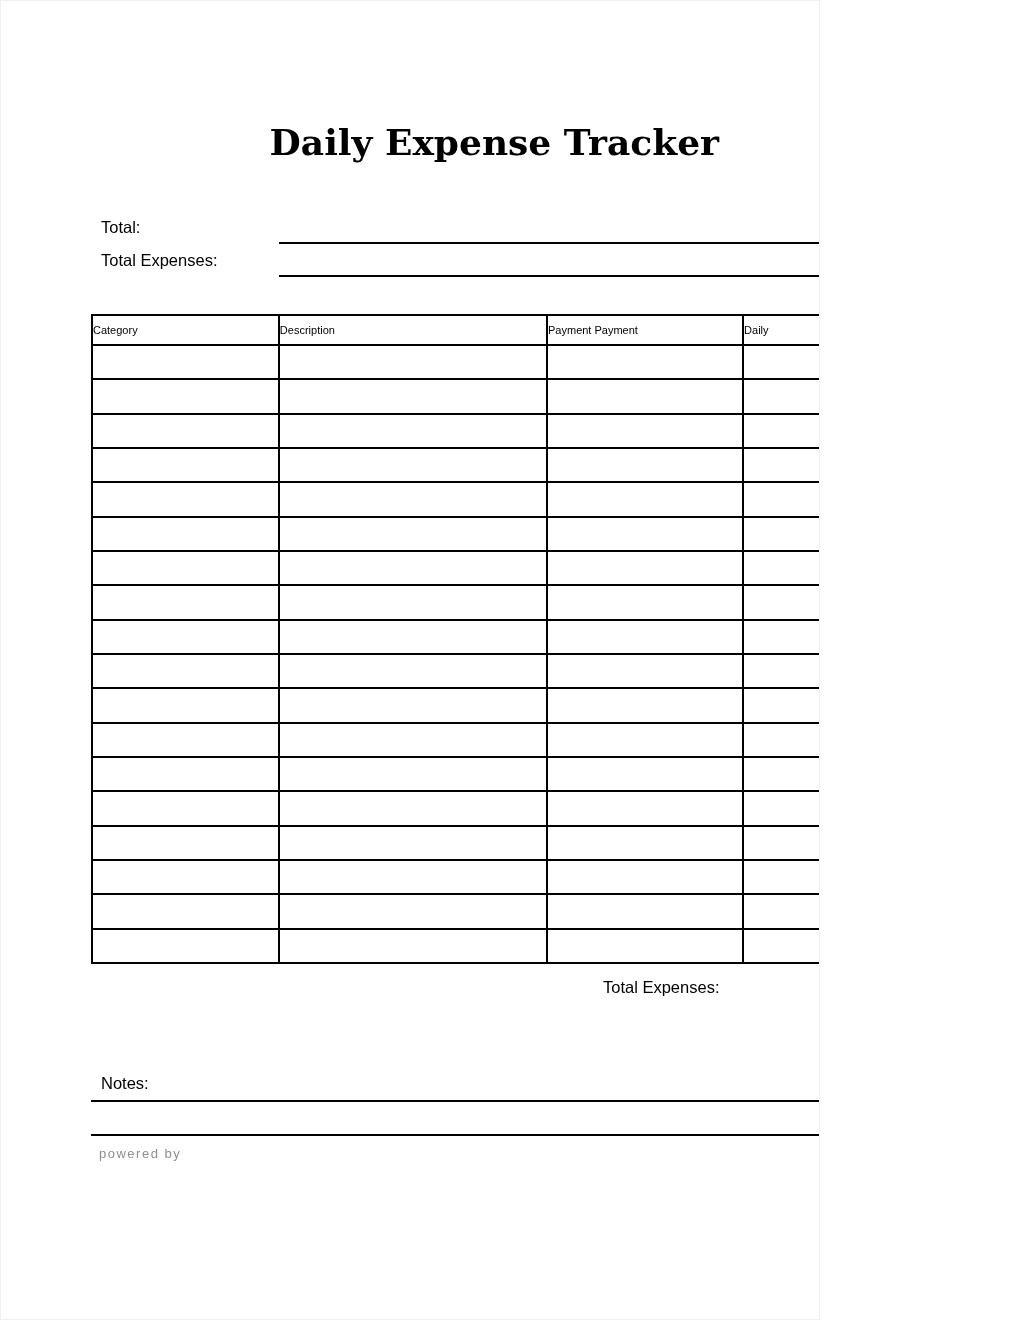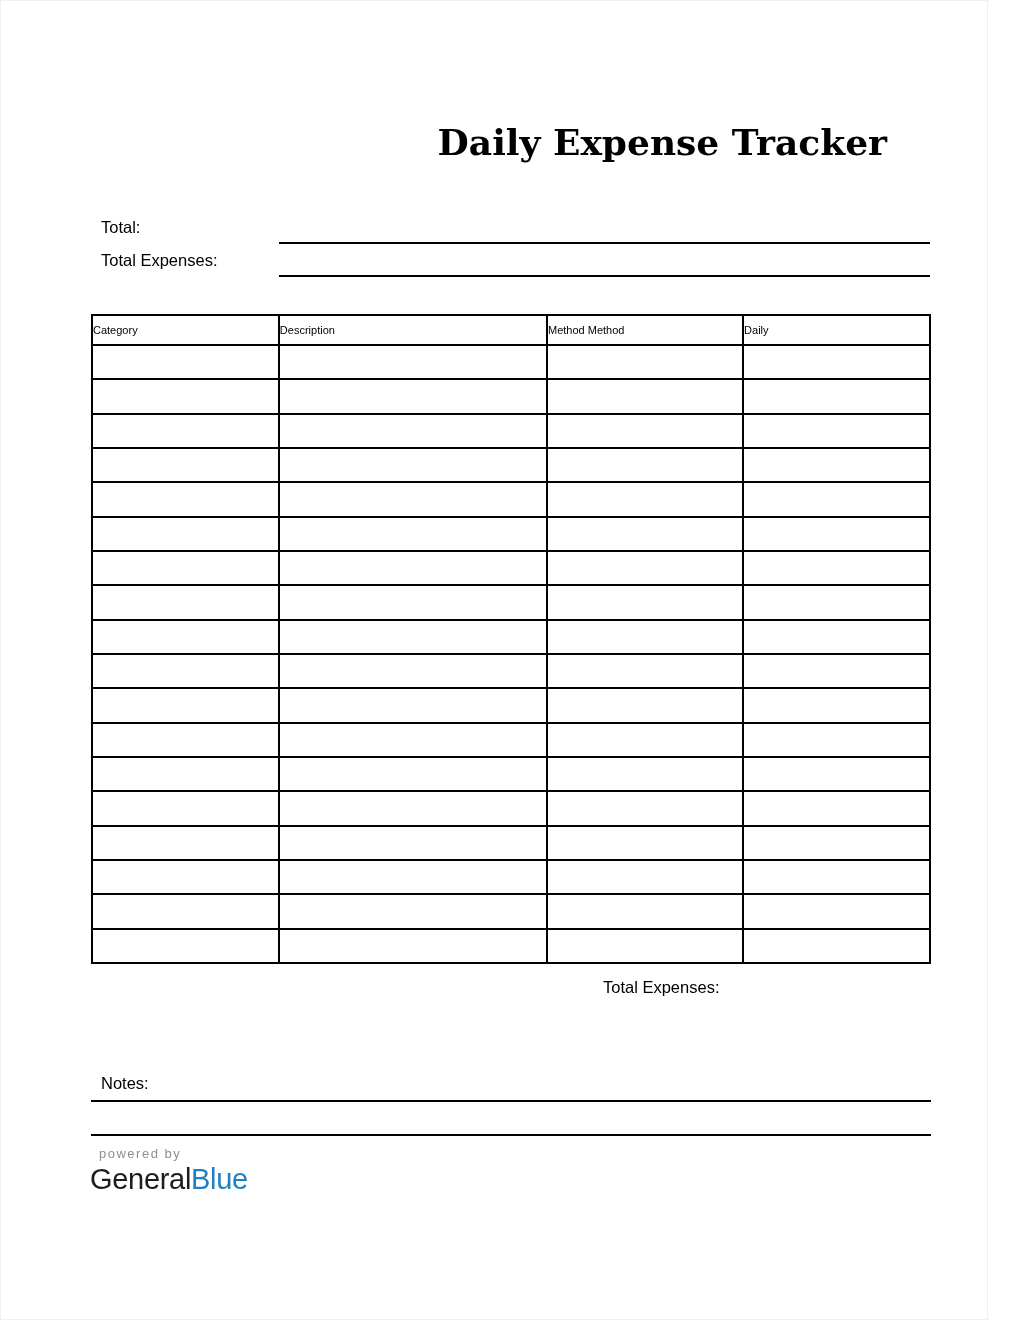--- a/index.html
+++ b/index.html
@@ -2,21 +2,21 @@
 <html><head>
 <meta charset="utf-8">
 <style>
   html, body {
     margin: 0;
     padding: 0;
     background: #ffffff;
   }
   .page {
     position: relative;
-    width: 988px;
+    width: 820px;
     height: 1320px;
     background: #ffffff;
     box-sizing: border-box;
     border: 1px solid #f0f0f0;
     font-family: "Liberation Sans", sans-serif;
     color: #000000;
     overflow: hidden;
   }
   .title {
     position: absolute;
@@ -146,21 +146,21 @@
     <colgroup>
       <col class="c1">
         <col class="c2">
         <col class="c3">
         <col class="c4">
     </colgroup>
     <thead>
       <tr>
           <th>Category</th>
           <th>Description</th>
-          <th>Method Method</th>
+          <th>Payment Payment</th>
           <th>Daily</th>
         </tr>
     </thead>
     <tbody>
         <tr>
           <td></td>
           <td></td>
           <td></td>
           <td></td>
         </tr>
@@ -269,17 +269,14 @@
       </tbody>
   </table>
 
   <div class="summary-label">Total Expenses:</div>
 
   <div class="notes-label">Notes:</div>
   <div class="notes-line notes-line-1"></div>
   <div class="notes-line notes-line-2"></div>
 
   <div class="powered-by">powered by</div>
-  <div class="brand">
-    <span>General</span><span class="brand-blue">Blue</span>
-  </div>
 
 </div>
 
 </body></html>

